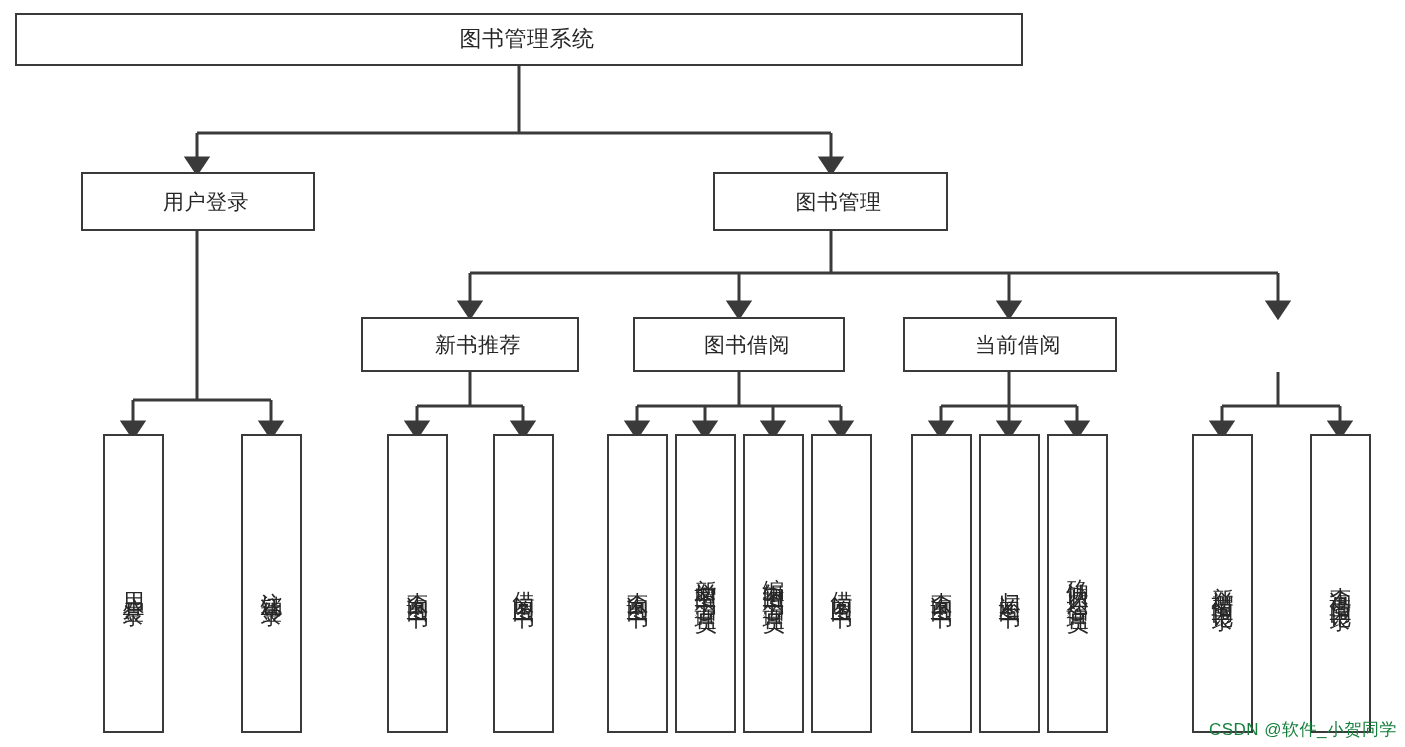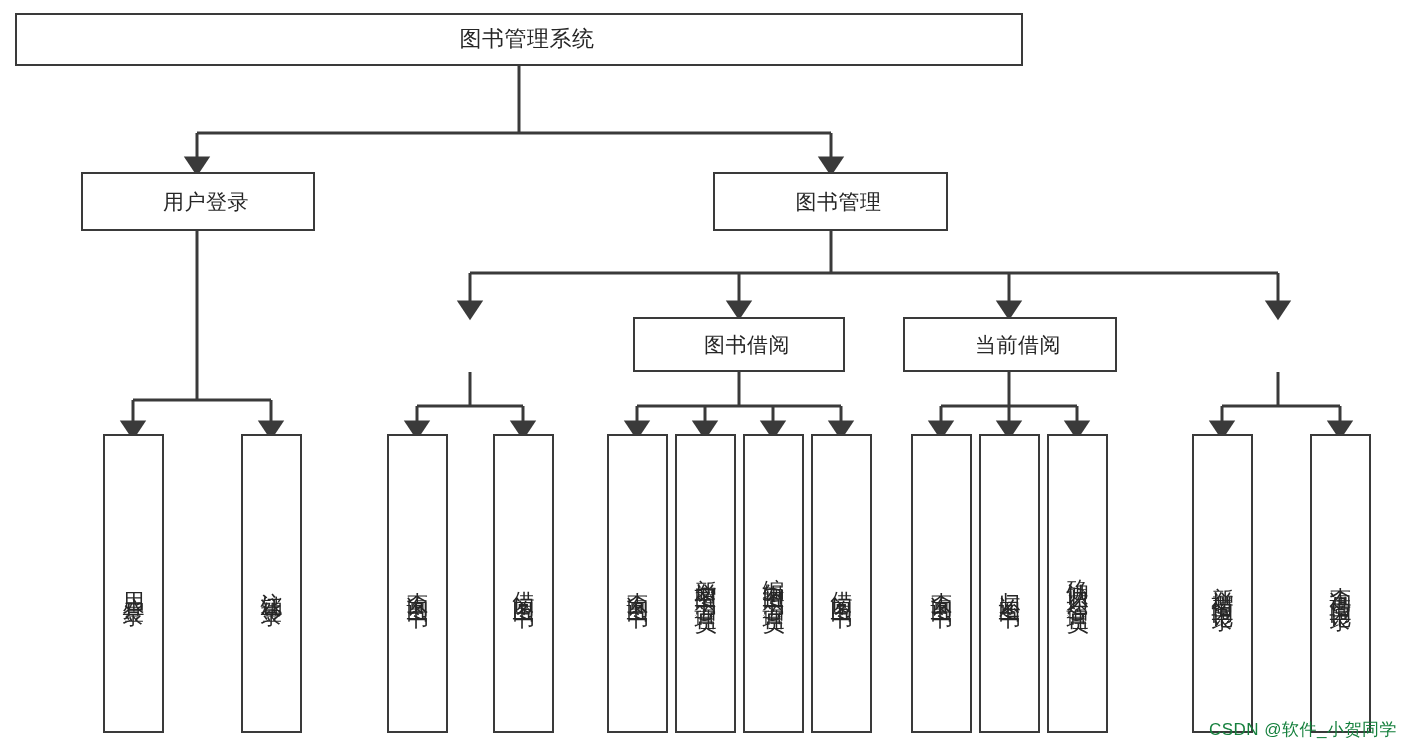--- a/index.html
+++ b/index.html
@@ -131,20 +131,23 @@
     <span class="lbl">图书管理系统</span>
   </div>
 
   <div class="node horiz" style="left:81px; top:172px; width:234px; height:59px;">
     <span class="lbl">用户登录</span>
   </div>
   <div class="node horiz" style="left:713px; top:172px; width:235px; height:59px;text-align:right;">
     <span class="lbl">图书管理</span>
   </div>
 
+  <div class="node horiz" style="left:361px; top:317px; width:218px; height:55px;">
+    <span class="lbl">新书推荐</span>
+  </div>
   <div class="node horiz" style="left:633px; top:317px; width:212px; height:55px;">
     <span class="lbl">图书借阅</span>
   </div>
   <div class="node horiz" style="left:903px; top:317px; width:214px; height:55px;">
     <span class="lbl">当前借阅</span>
   </div>
 
   <div class="node vert" style="left:103px; top:434px; width:61px; height:299px;">
     <span class="lbl">用户登录</span>
   </div>

